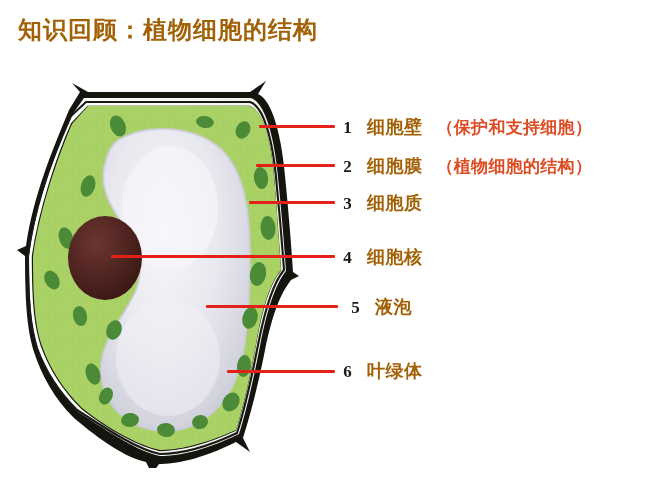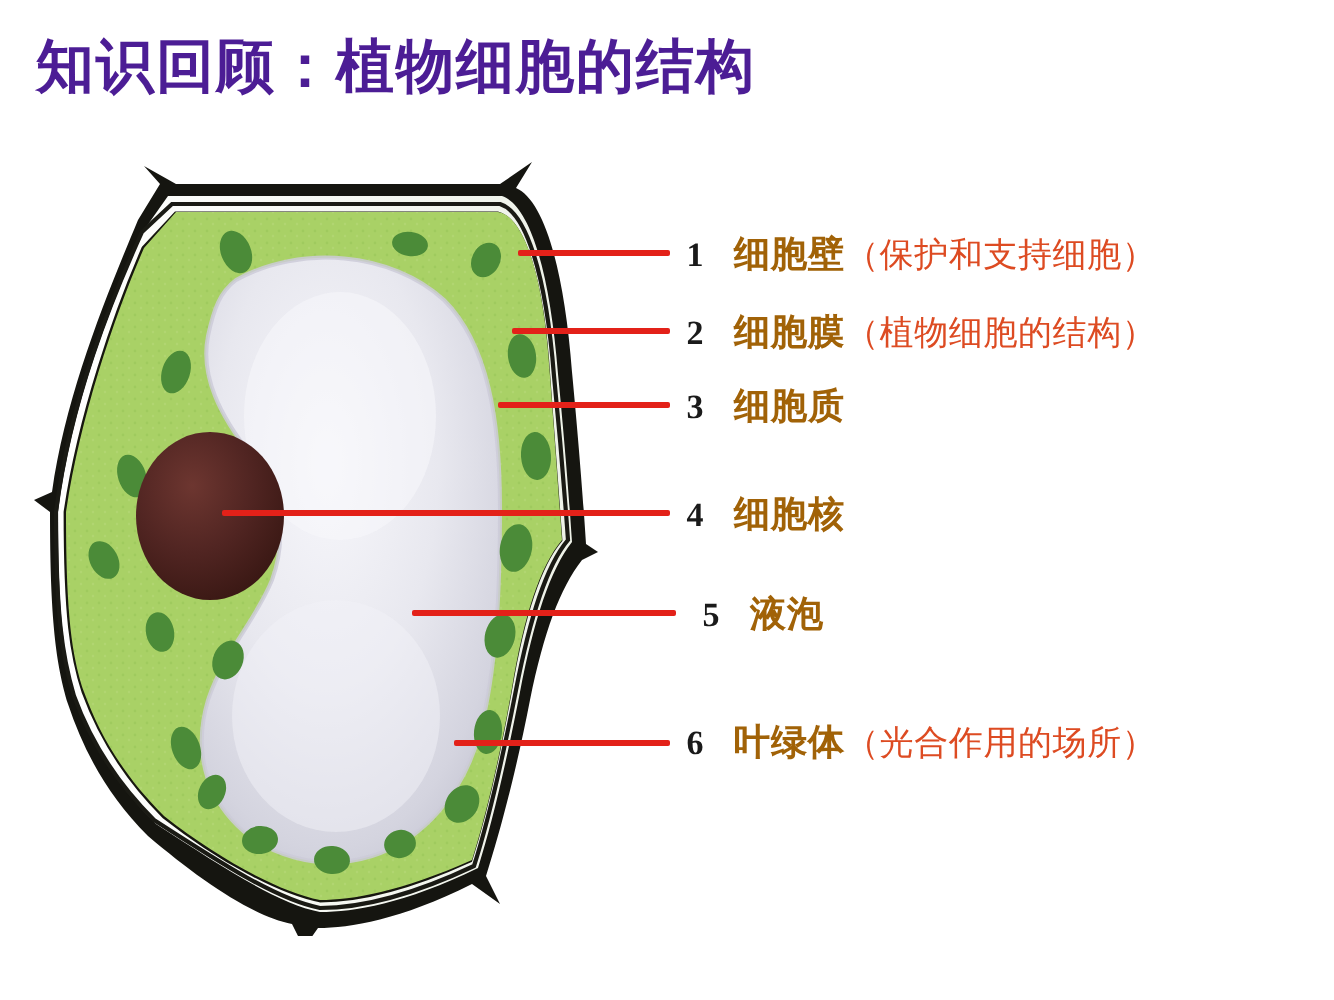--- a/index.html
+++ b/index.html
@@ -15,23 +15,23 @@
     overflow: hidden;
     font-family: "Liberation Sans", "DejaVu Sans", sans-serif;
   }
 
   
   #slide-title {
     position: absolute;
     left: 18px;
     top: 14px;
     font-family: "Liberation Serif", "DejaVu Serif", serif;
-    font-size: 29px;
-    font-weight: bold;
-    color: #4c1d95;
+    font-size: 24px;
+    font-weight: bold;
+    color: #a16207;
     letter-spacing: 1px;
     white-space: nowrap;
   }
 
   
   #cell-diagram {
     position: absolute;
     left: 0;
     top: 78px;
     width: 300px;
@@ -64,22 +64,23 @@
   }
   .label-name {
     font-size: 18px;
     font-weight: bold;
     color: #a16207;
     margin-left: 13px;
     letter-spacing: 0.5px;
   }
   .label-note {
     font-size: 17px;
-    font-weight: normal;
+    font-weight: bold;
     color: #dd4b22;
+    margin-left: 14px;
     letter-spacing: 0.3px;
   }
 </style>
 </head>
 <body>
 
 <div id="slide-title">知识回顾：植物细胞的结构</div>
 
 <div id="cell-diagram">
   <svg id="cell-svg" width="300" height="390" viewBox="0 0 300 390">
@@ -265,14 +266,13 @@
 
 <div class="label-row" style="left:349px; top:295px;">
   <span class="label-num">5</span>
   <span class="label-name">液泡</span>
   <span class="label-note"></span>
 </div>
 
 <div class="label-row" style="left:341px; top:359px;">
   <span class="label-num">6</span>
   <span class="label-name">叶绿体</span>
-  <span class="label-note">（光合作用的场所）</span>
 </div>
 
 </body></html>

